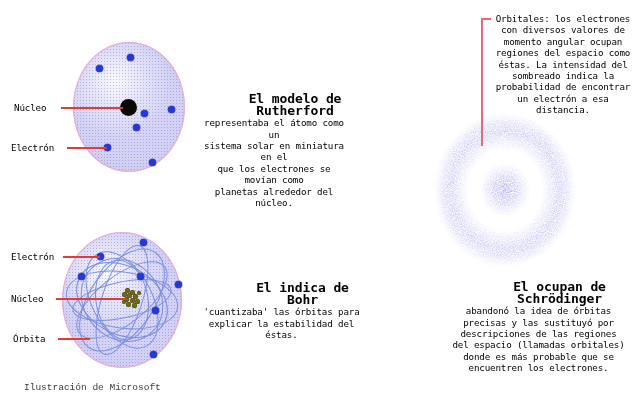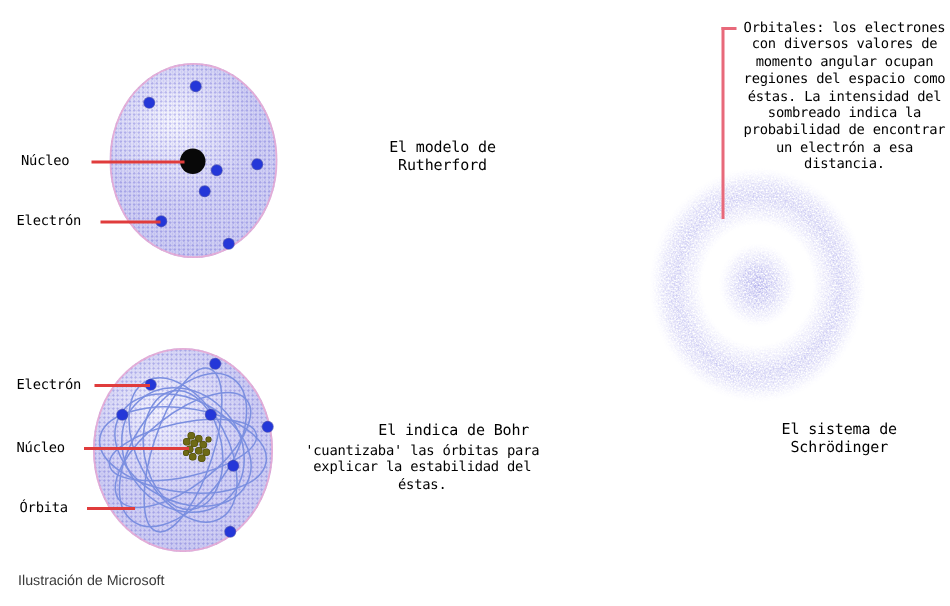--- a/index.html
+++ b/index.html
@@ -17,23 +17,23 @@
     position:absolute;
     font-family:"DejaVu Sans Mono","Liberation Mono",monospace;
     font-size:9.2px;
     line-height:11.4px;
     color:#000000;
     white-space:pre-line;
     letter-spacing:-0.15px;
     text-align:center;
   }
   .txt b, .hdr{
-    font-weight:normal;
+    font-weight:bold;
     display:block;
-    font-size:10px;
+    font-size:13px;
     letter-spacing:-0.1px;
     margin-bottom:1px;
     padding-left:42px;
   }
   .label{
     position:absolute;
     font-family:"DejaVu Sans Mono","Liberation Mono",monospace;
     font-size:9.2px;
     color:#000000;
     white-space:nowrap;
@@ -116,21 +116,24 @@
   <div class="electron" style="left:104px;top:144px;width:7px;height:7px;"></div>
   <div class="electron" style="left:149px;top:159px;width:7px;height:7px;"></div>
 
   <div class="lead" style="left:61px;top:107px;width:62px;"></div>
   <div class="lead" style="left:67px;top:147px;width:40px;"></div>
 
   <div class="label" style="left:14px;top:102px;">Núcleo</div>
   <div class="label" style="left:11px;top:142px;">Electrón</div>
 
   <div class="txt" style="left:199px;top:82px;width:150px;">
-    <b>El modelo de Rutherford</b>
+    <b>El modelo de Rutherford</b><span>representaba el átomo como un
+sistema solar en miniatura en el
+que los electrones se movían como
+planetas alrededor del núcleo.</span>
   </div>
 
   <div class="atom sphere" style="left:62px;top:232px;width:120px;height:136px;">
     <div class="stipple"></div>
     <div class="rim"></div>
   </div>
 
   <svg class="orbits" width="633" height="404" viewBox="0 0 633 404" style="left:0;top:0;pointer-events:none;">
     <g fill="none" stroke="#7b8fe0" stroke-width="1">
       <ellipse cx="122" cy="300" rx="56" ry="28" transform="rotate(8 122 300)"></ellipse>
@@ -220,18 +223,23 @@
   <div class="txt" style="left:494px;top:13px;width:138px;">Orbitales: los electrones
 con diversos valores de
 momento angular ocupan
 regiones del espacio como
 éstas. La intensidad del
 sombreado indica la
 probabilidad de encontrar
 un electrón a esa distancia.</div>
 
   <div class="txt" style="left:446px;top:270px;width:185px;">
-    <b>El sistema de Schrödinger</b>
-  </div>
-
-  <div class="credit" style="left:12px;top:382px;">Ilustración de Microsoft</div>
+    <b>El ocupan de Schrödinger</b><span>abandonó la idea de órbitas
+precisas y las sustituyó por
+descripciones de las regiones
+del espacio (llamadas orbitales)
+donde es más probable que se
+encuentren los electrones.</span>
+  </div>
+
+  <div class="credit" style="left:24px;top:382px;font-family:Liberation Mono, monospace;">Ilustración de Microsoft</div>
 
 </div>
 
 </body></html>

